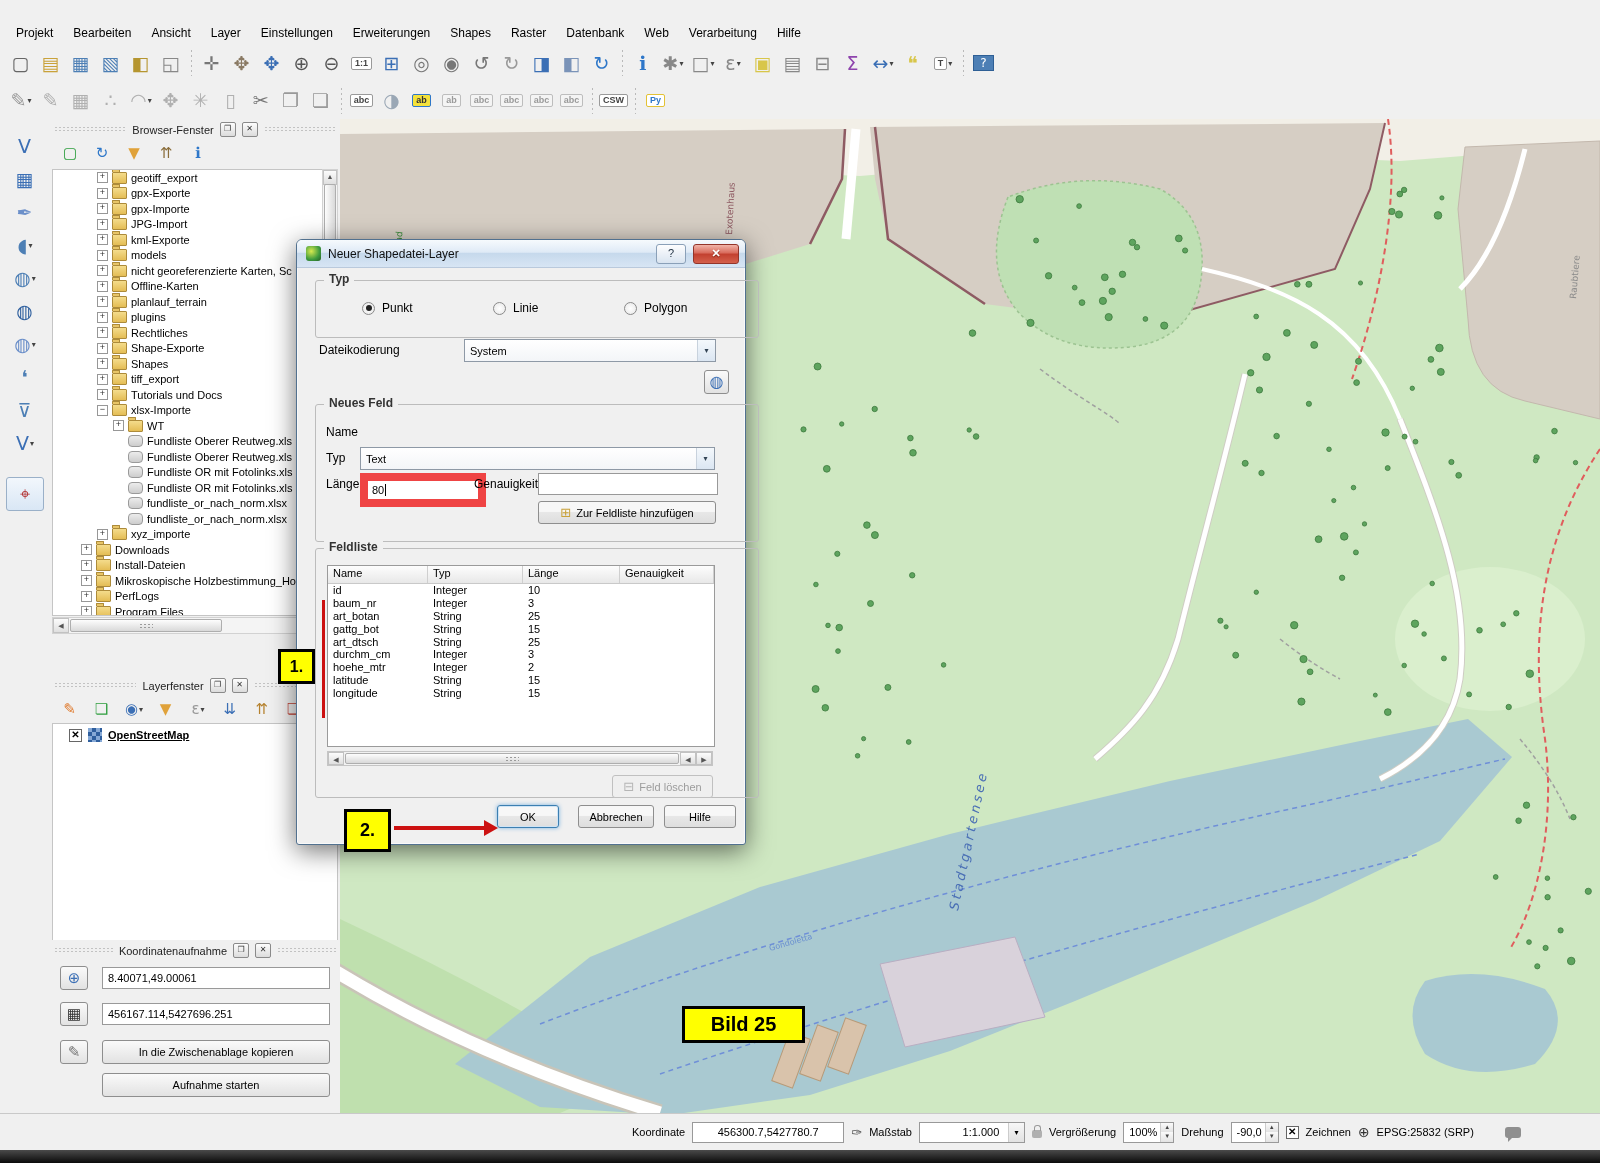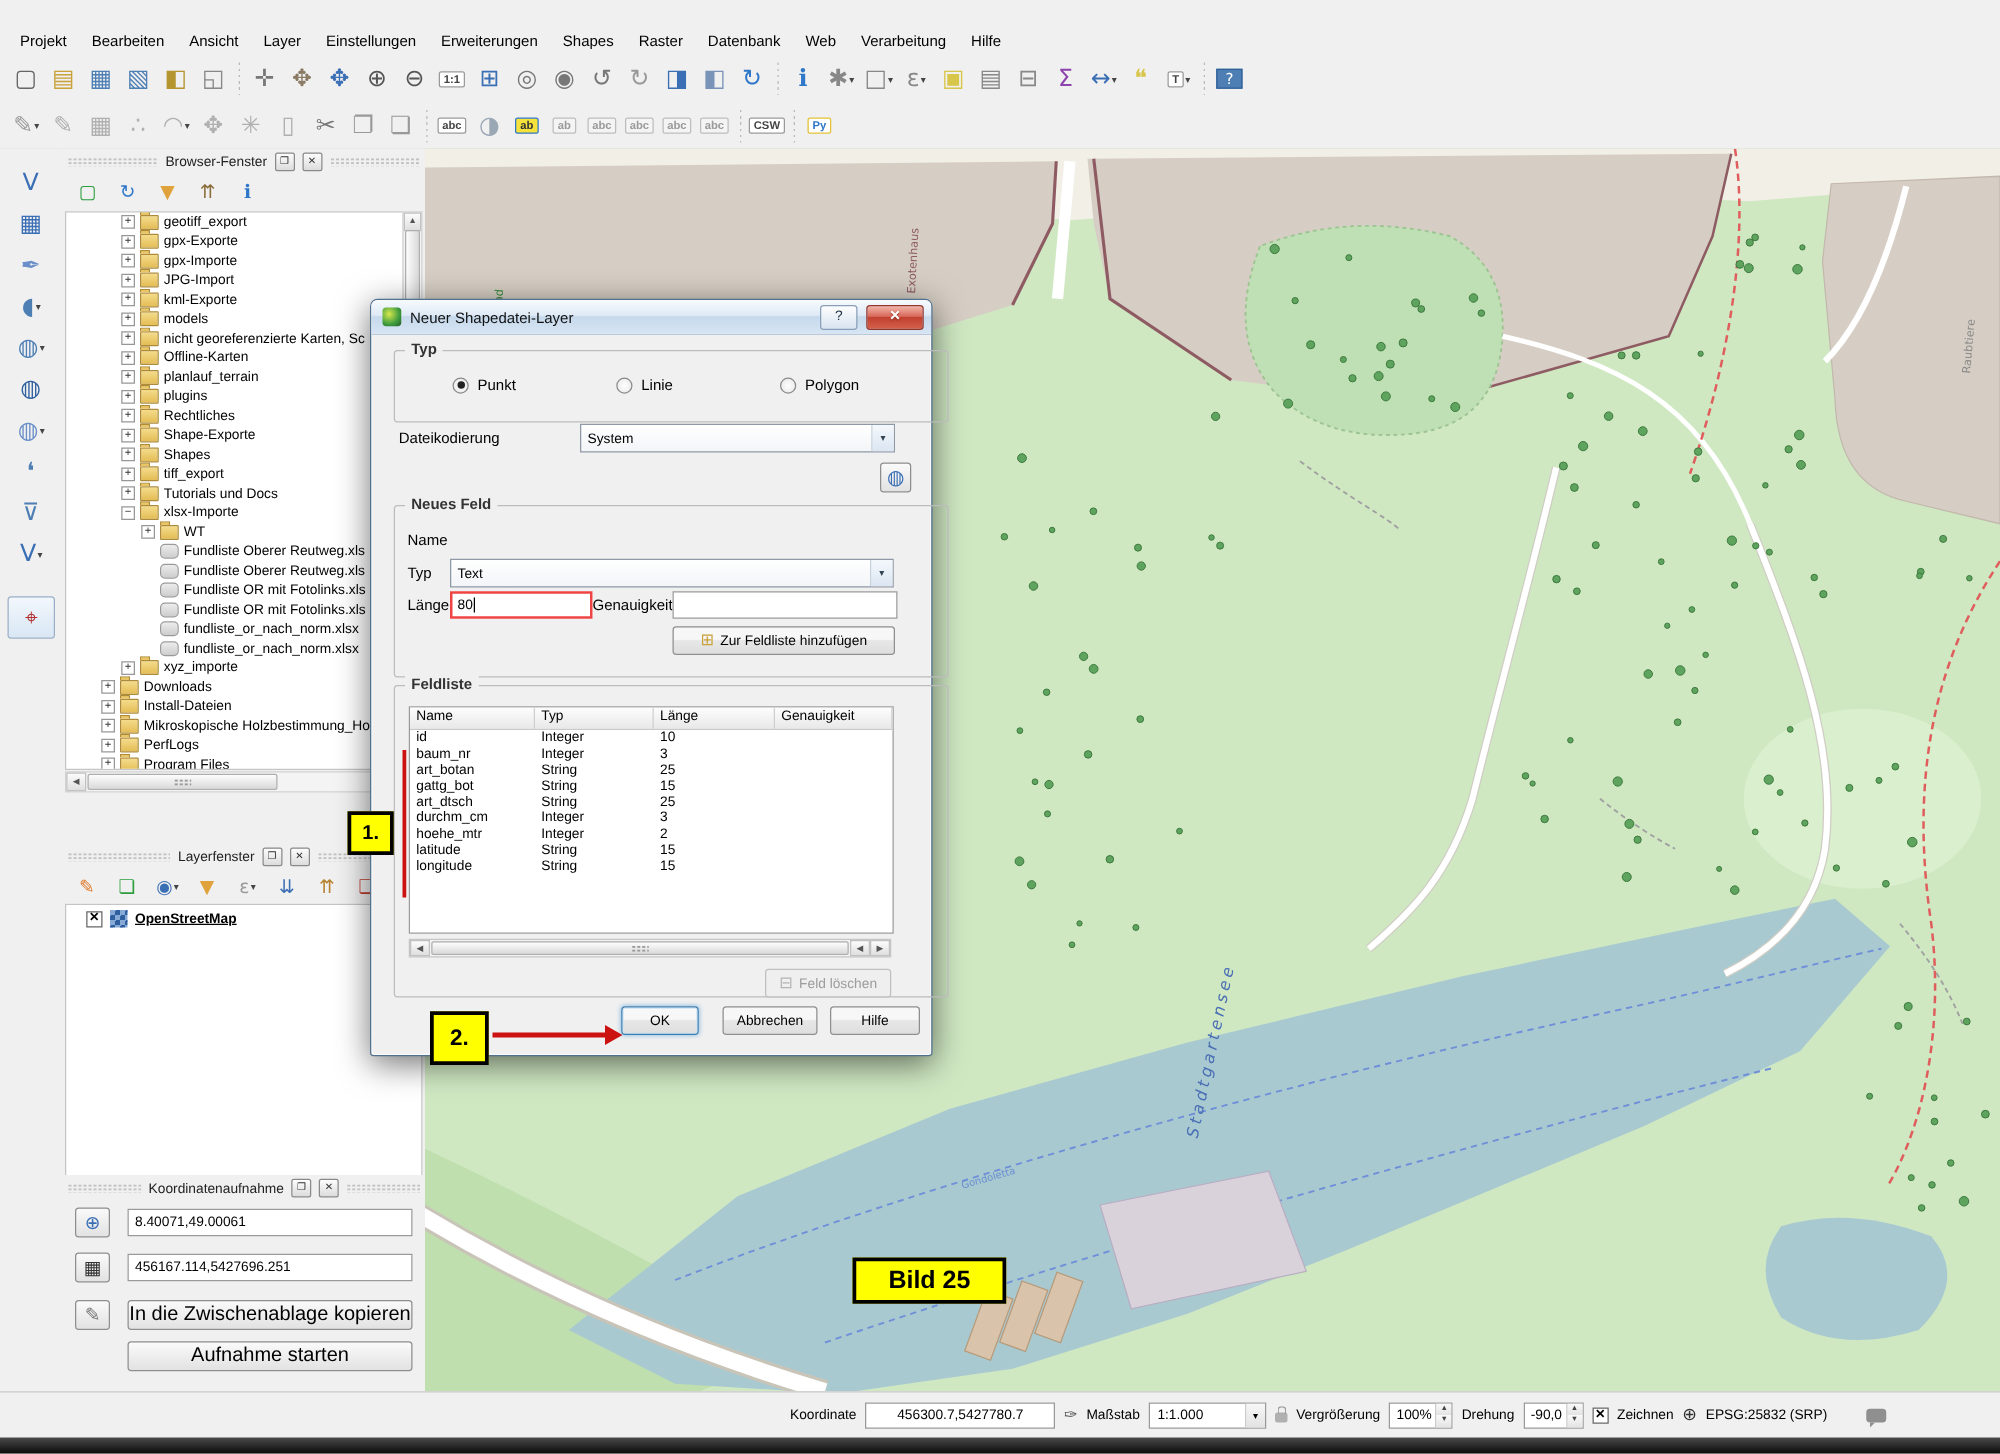--- a/index.html
+++ b/index.html
@@ -100,21 +100,21 @@
      background-image:linear-gradient(45deg,#2f5f9e 25%,transparent 25%,transparent 75%,#2f5f9e 75%),
                       linear-gradient(45deg,#2f5f9e 25%,#86a9d6 25%,#86a9d6 75%,#2f5f9e 75%);
      background-size:8px 8px;background-position:0 0,4px 4px;}
   .lname{font-weight:bold;text-decoration:underline;font-size:11px;}
 
   .cbtn{position:absolute;left:10px;width:28px;height:24px;border:1px solid #8e8e8e;border-radius:3px;
         background:linear-gradient(#fafafa,#e2e2e2);display:flex;align-items:center;justify-content:center;}
   .cbtn .glyph{font-size:15px;}
   .cinput{position:absolute;left:52px;right:10px;height:20px;border:1px solid #999;background:#fff;font-size:11px;
           display:flex;align-items:center;padding:0 5px;}
-  .cwide{position:absolute;left:52px;right:10px;height:22px;border:1px solid #8e8e8e;border-radius:3px;font-size:16px;
+  .cwide{position:absolute;left:52px;right:10px;height:22px;border:1px solid #8e8e8e;border-radius:3px;font-size:11px;
          background:linear-gradient(#fafafa,#e2e2e2);display:flex;align-items:center;justify-content:center;gap:5px;}
 
   
   #map{position:absolute;left:340px;top:119px;width:1260px;height:994px;background:#cfe8c2;}
   .tree-dot{fill:#5ea45e;stroke:#3e7a3e;stroke-width:.8;}
   .maplabel{font-family:"DejaVu Sans",sans-serif;}
 
   
   #dlg{position:absolute;left:296px;top:239px;width:448px;height:604px;background:#f0f0f0;z-index:40;
        border:1px solid #52718f;border-radius:6px 6px 3px 3px;
@@ -139,21 +139,21 @@
   .opt.sel .radio::after{content:"";position:absolute;left:2.5px;top:2.5px;width:6px;height:6px;border-radius:50%;
          background:#222;}
   .dlabel{position:absolute;font-size:12px;}
   .combo{position:absolute;border:1px solid #8e99a6;background:linear-gradient(#fff,#f3f5f8);display:flex;
          align-items:center;font-size:11px;padding-left:5px;}
   .arrowzone{margin-left:auto;width:17px;align-self:stretch;display:flex;align-items:center;justify-content:center;
          border-left:1px solid #c8d2dd;background:linear-gradient(#f4f8fc,#dbe6f2);font-size:8px;color:#345;}
   .arrowzone::after{content:"▾";}
   .tinput{position:absolute;border:1px solid #999;background:#fff;font-size:11px;display:flex;align-items:center;
           padding:0 4px;}
-  .tinput.focus{border:2px solid #ef4444;}
+  .tinput.focus{border:8px solid #ef4444;}
   .caret{width:1px;height:12px;background:#000;margin-left:1px;}
   .btn{position:absolute;height:23px;border:1px solid #8e8e8e;border-radius:3px;font-size:11px;display:flex;
        align-items:center;justify-content:center;gap:5px;color:#000;
        background:linear-gradient(#f7f7f7 45%,#e7e7e7 50%,#dedede);}
   .btn.default{border-color:#3c7fb1;box-shadow:0 0 4px #7ab2e0, inset 0 0 0 1px #cfe4f5;}
   .btn.dis{color:#9c9c9c;border-color:#c0c0c0;background:#efefef;}
   .bico{font-family:"DejaVu Sans",sans-serif;font-size:13px;color:#c9a23a;}
   .bico.grey{color:#b5b5b5;}
   .ftable{position:absolute;left:11px;top:16px;width:386px;height:180px;border:1px solid #9a9a9a;background:#fff;
           font-size:11px;overflow:hidden;}
@@ -180,21 +180,21 @@
   #arrow2 .shaft{position:absolute;left:0;top:6px;width:90px;height:4px;background:#cc1111;}
   #arrow2 .head{position:absolute;right:0;top:0;width:0;height:0;border-left:14px solid #cc1111;
        border-top:8px solid transparent;border-bottom:8px solid transparent;}
 
   
   #statusbar{position:absolute;left:0;right:0;top:1113px;height:37px;background:#f0f0f0;border-top:1px solid #c9c9c9;
        display:flex;align-items:center;gap:7px;font-size:11px;padding-left:632px;box-sizing:border-box;}
   .sinput{width:150px;height:19px;border:1px solid #999;background:#fff;display:flex;align-items:center;
        justify-content:center;}
   .scombo{width:86px;height:19px;border:1px solid #999;background:#fff;display:flex;align-items:center;
-       padding-left:6px;position:relative;}
+       padding-left:18px;position:relative;justify-content:center;}
   .scombo .az{position:absolute;right:0;top:0;bottom:0;width:15px;display:flex;align-items:center;
        justify-content:center;font-size:8px;border-left:1px solid #ccc;background:linear-gradient(#f7f7f7,#e2e2e2);}
   .scombo .az::after{content:"▾";}
   .spin{height:19px;border:1px solid #999;background:#fff;display:flex;align-items:center;padding:0 16px 0 5px;
        position:relative;}
   .spin .ud{position:absolute;right:0;top:0;bottom:0;width:13px;display:flex;flex-direction:column;}
   .spin .ud i{flex:1;font-style:normal;font-size:6px;line-height:8px;text-align:center;color:#444;
        border-left:1px solid #ccc;background:linear-gradient(#fafafa,#e3e3e3);}
   .lockico{width:10px;height:8px;background:#b0b0b0;border-radius:2px;position:relative;margin-top:4px;}
   .lockico::before{content:"";position:absolute;left:2px;top:-5px;width:5px;height:5px;border:1.5px solid #9a9a9a;

